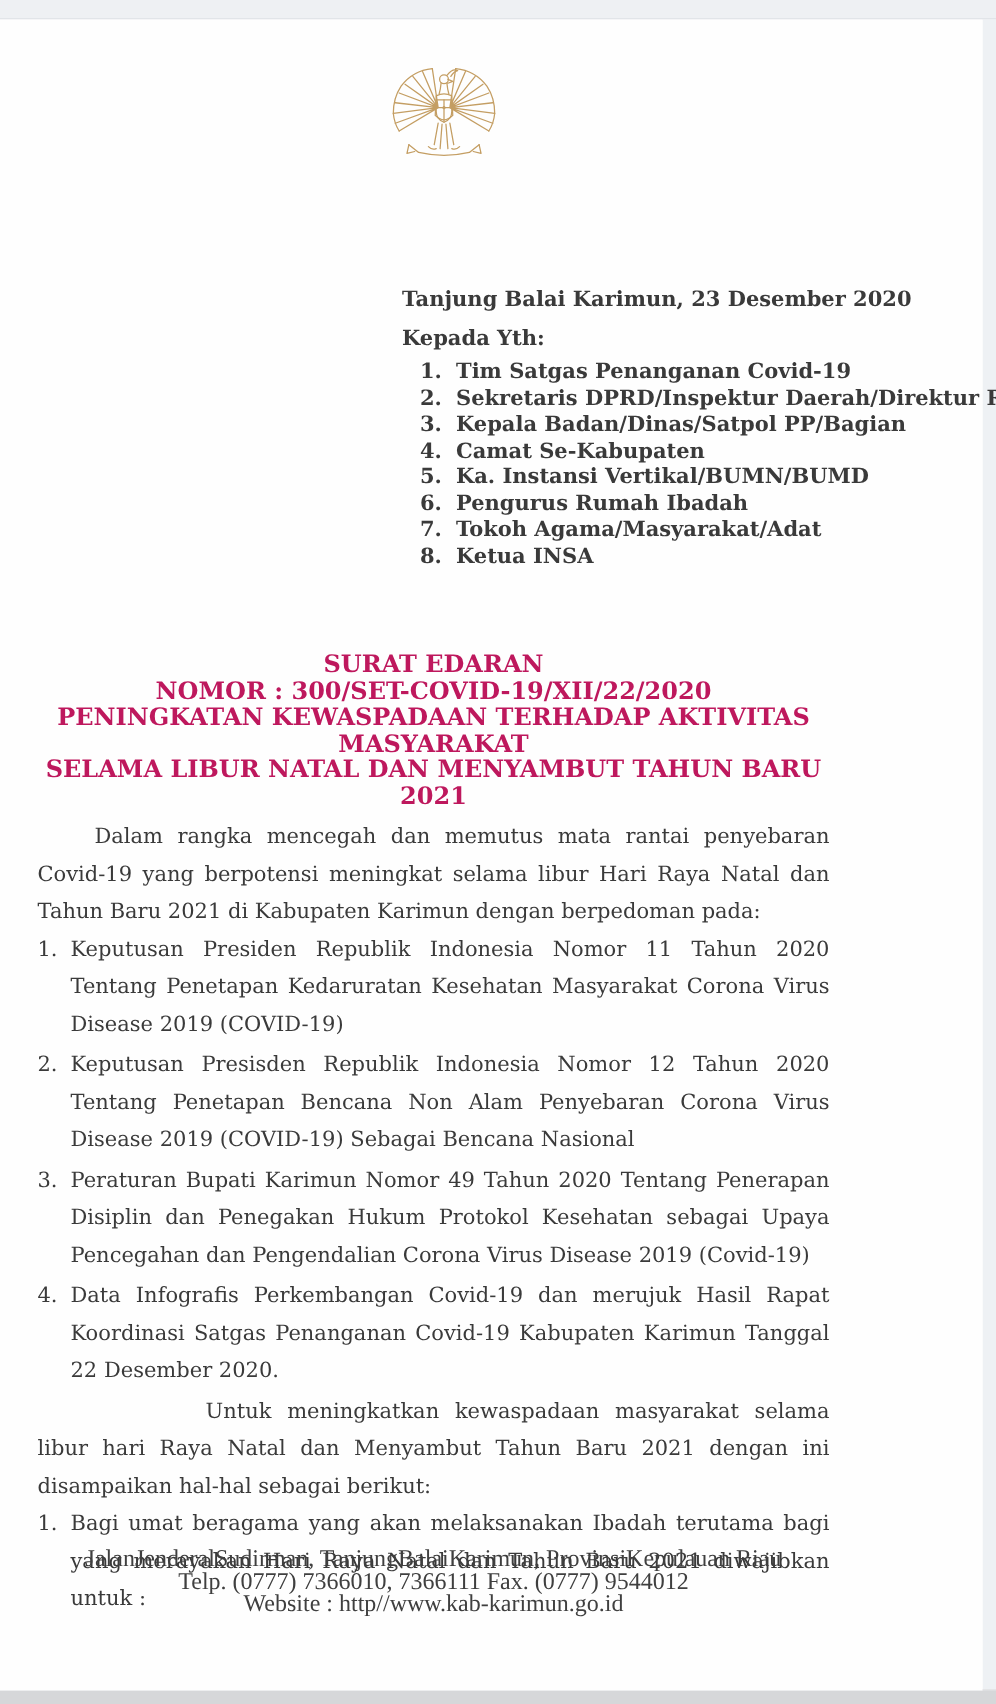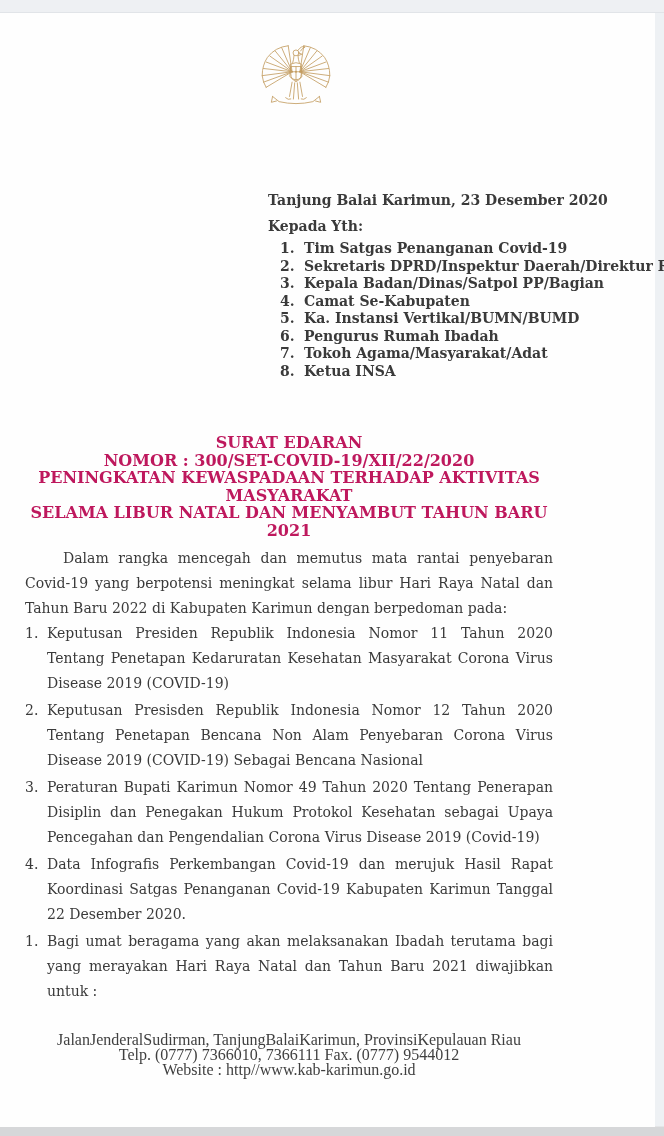--- a/index.html
+++ b/index.html
@@ -121,35 +121,36 @@
   </div>
 
   <div class="subject-block">
     <div>SURAT EDARAN</div>
     <div>NOMOR : 300/SET-COVID-19/XII/22/2020</div>
     <div>PENINGKATAN KEWASPADAAN TERHADAP AKTIVITAS MASYARAKAT</div>
     <div>SELAMA LIBUR NATAL DAN MENYAMBUT TAHUN BARU 2021</div>
   </div>
 
   <div class="body-block">
-    <p class="para indent1">Dalam rangka mencegah dan memutus mata rantai penyebaran Covid-19 yang berpotensi meningkat selama libur Hari Raya Natal dan Tahun Baru 2022 di Kabupaten Karimun dengan berpedoman pada:</p>
+    <p class="para indent1">Dalam rangka mencegah dan memutus mata rantai penyebaran Covid-19 yang berpotensi meningkat selama libur Hari Raya Natal dan Tahun Baru 2021 di Kabupaten Karimun dengan berpedoman pada:</p>
 
     <div class="li">
       <span class="num">1.</span><span>Keputusan Presiden Republik Indonesia Nomor 11 Tahun 2020 Tentang Penetapan Kedaruratan Kesehatan Masyarakat Corona Virus Disease 2019 (COVID-19)</span>
     </div>
     <div class="li">
       <span class="num">2.</span><span>Keputusan Presisden Republik Indonesia Nomor 12 Tahun 2020 Tentang Penetapan Bencana Non Alam Penyebaran Corona Virus Disease 2019 (COVID-19) Sebagai Bencana Nasional</span>
     </div>
     <div class="li">
       <span class="num">3.</span><span>Peraturan Bupati Karimun Nomor 49 Tahun 2020 Tentang Penerapan Disiplin dan Penegakan Hukum Protokol Kesehatan sebagai Upaya Pencegahan dan Pengendalian Corona Virus Disease 2019 (Covid-19)</span>
     </div>
     <div class="li">
       <span class="num">4.</span><span>Data Infografis Perkembangan Covid-19 dan merujuk Hasil Rapat Koordinasi Satgas Penanganan Covid-19 Kabupaten Karimun Tanggal 22 Desember 2020.</span>
     </div>
 
+    <p class="para indent2">Untuk meningkatkan kewaspadaan masyarakat selama libur hari Raya Natal dan Menyambut Tahun Baru 2021 dengan ini disampaikan hal-hal sebagai berikut:</p>
 
     <div class="li">
       <span class="num">1.</span><span>Bagi umat beragama yang akan melaksanakan Ibadah terutama bagi yang merayakan Hari Raya Natal dan Tahun Baru 2021 diwajibkan untuk :</span>
     </div>
   </div>
 
   <div class="footer-block">
     <div>JalanJenderalSudirman, TanjungBalaiKarimun, ProvinsiKepulauan Riau</div>
     <div>Telp. (0777) 7366010, 7366111 Fax. (0777) 9544012</div>
     <div>Website : http//www.kab-karimun.go.id</div>

